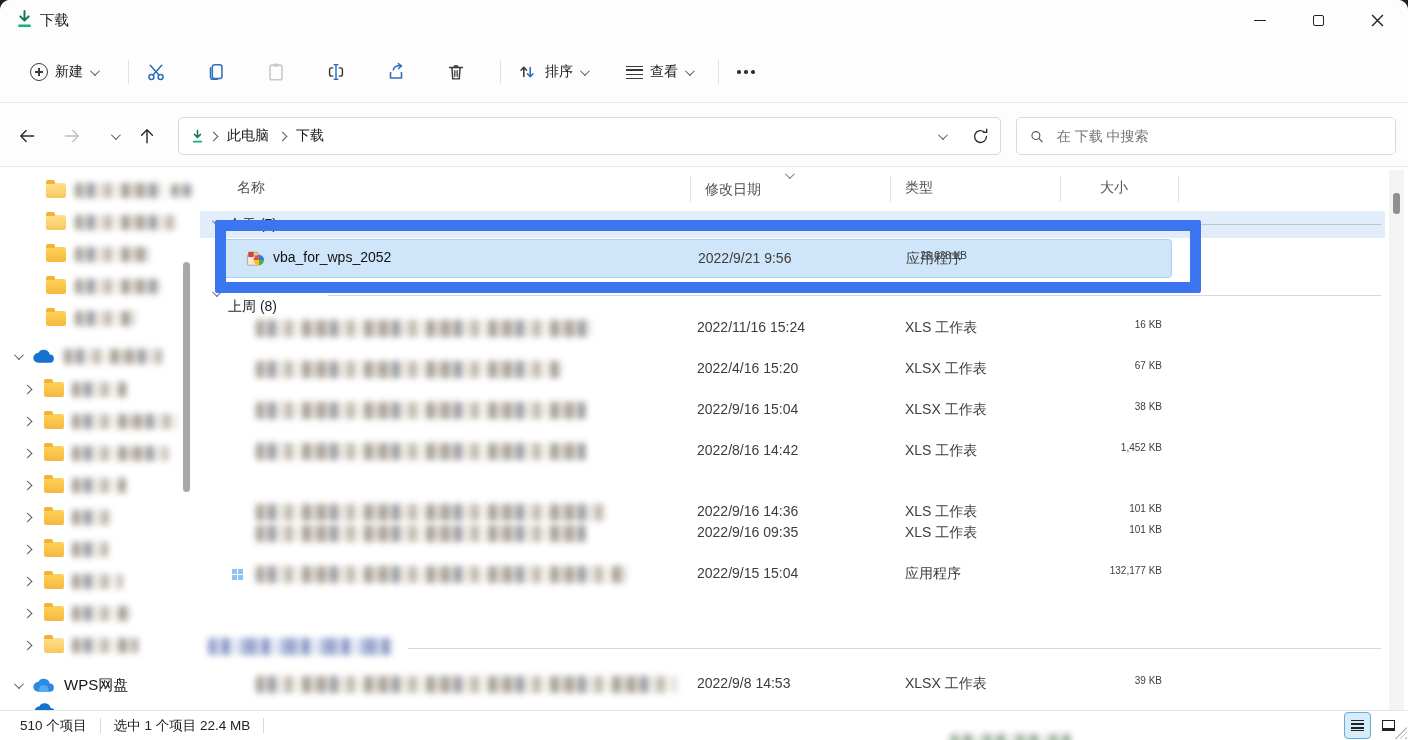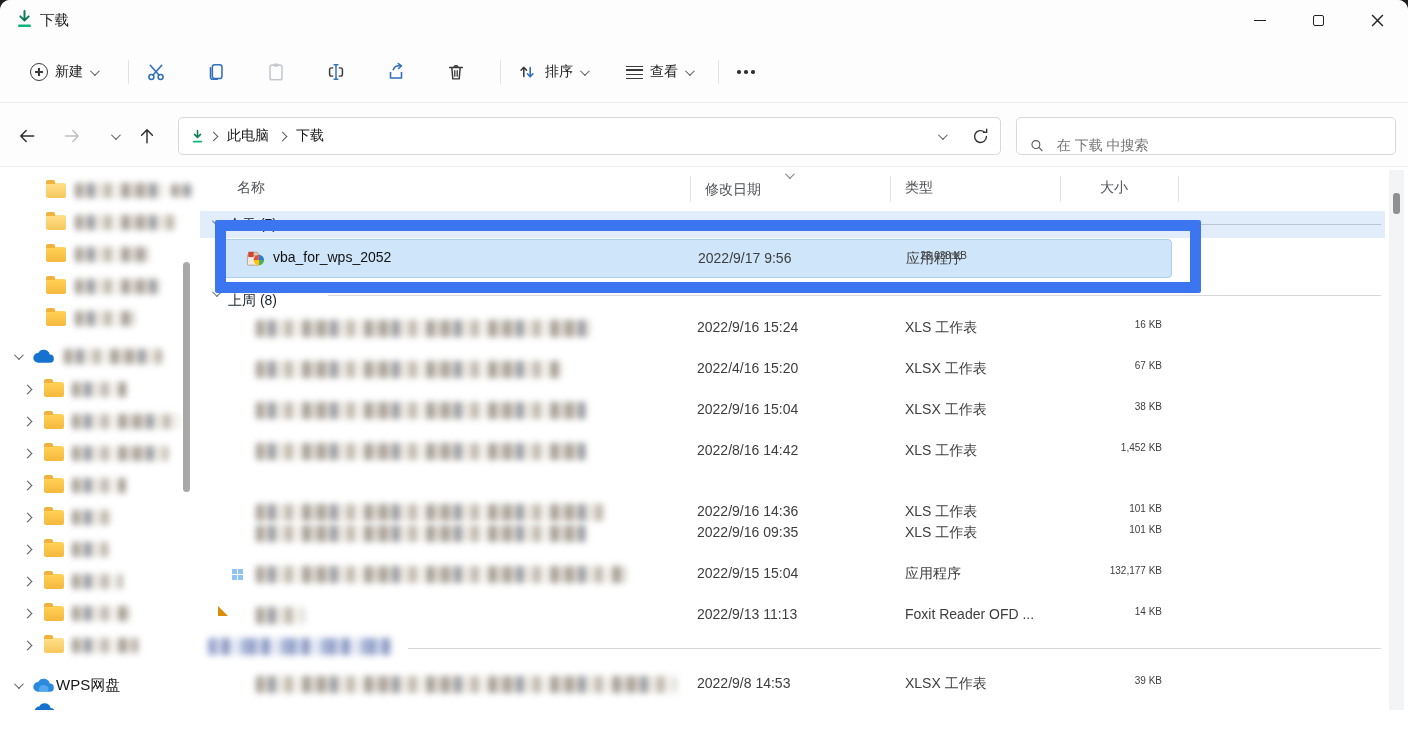--- a/index.html
+++ b/index.html
@@ -37,36 +37,36 @@
   .viewlines:after{content:"";position:absolute;left:0;top:7px;width:100%;height:1.6px;background:#3a3a3a;}
   .dots3{display:flex;gap:3.5px;}
   .dots3 i{width:3.5px;height:3.5px;border-radius:50%;background:#2f2f2f;}
 
   
   .addressrow{position:absolute;left:0;top:104px;width:100%;height:63px;background:#fdfdfe;border-bottom:1px solid #ececec;}
   .navbtn{position:absolute;top:14px;width:36px;height:36px;display:flex;align-items:center;justify-content:center;border-radius:5px;}
   .crumbbox{position:absolute;left:178px;top:13px;width:823px;height:38px;border:1px solid #d9d9d9;border-radius:5px;background:#fff;display:flex;align-items:center;padding:0 10px;}
   .crumb{font-size:14px;color:#191919;padding:3px 6px;border-radius:3px;}
   .crumbsep{margin:0 4px;}
-  .searchbox{position:absolute;left:1016px;top:13px;width:380px;height:38px;border:1px solid #d9d9d9;border-radius:5px;background:#fff;display:flex;align-items:flex-end;padding:0 12px;gap:10px;}
+  .searchbox{position:absolute;left:1016px;top:13px;width:380px;height:38px;border:1px solid #d9d9d9;border-radius:5px;background:#fff;display:flex;align-items:center;padding:0 12px;gap:10px;}
   .searchbox input{border:none;outline:none;font-size:14px;color:#333;width:100%;background:transparent;font-family:inherit;}
   .searchbox input::placeholder{color:#767676;opacity:1;}
 
   
   .sidebar{position:absolute;left:0;top:168px;width:200px;height:542px;background:#fff;overflow:hidden;}
   .snode{position:absolute;height:32px;display:flex;align-items:center;}
   .folder{width:20px;height:15px;background:linear-gradient(#ffd257,#f5b83d);border-radius:2px;position:relative;flex:none;}
   .folder:before{content:"";position:absolute;left:0;top:-3px;width:9px;height:4px;background:#f0b23a;border-radius:2px 2px 0 0;}
   .folder.lite{background:linear-gradient(#ffe08a,#f8c75e);}
   .pxl{filter:blur(3px);opacity:.8;border-radius:2px;
     background:repeating-linear-gradient(90deg,#8d8478 0 7px,#d6cfc6 7px 13px,#6f7480 13px 19px,#e4dfd7 19px 30px,#a39a8b 30px 36px,#efece6 36px 47px,#7e7668 47px 53px,#cfc9c0 53px 62px);}
   .pxl.blu{background:repeating-linear-gradient(90deg,#7f8dc0 0 8px,#c3cde8 8px 15px,#5e6fa8 15px 21px,#dde3f2 21px 33px,#93a1cc 33px 40px);}
   .pxl.grn{background:repeating-linear-gradient(90deg,#8aa58b 0 8px,#d3ddd0 8px 15px,#6c8570 15px 21px,#e4eae1 21px 33px);}
   .sbar-thumb{position:absolute;left:183px;top:94px;width:7px;height:230px;background:#a8a8a8;border-radius:4px;}
-  .wps-label{font-size:15px;color:#161616;}
+  .wps-label{font-size:15px;color:#161616;margin-left:8px;}
 
   
   .content{position:absolute;left:200px;top:168px;width:1188px;height:542px;background:#fff;}
   .colhead{position:absolute;top:0;left:0;width:100%;height:56px;font-size:14px;color:#4f5357;}
   .colsep{position:absolute;top:8px;width:1px;height:26px;background:#e3e3e3;}
   .groupband{position:absolute;left:0;width:1185px;height:27px;}
   .grouplabel{font-size:14px;color:#17202a;}
   .grule{position:absolute;height:1px;background:#d0d5da;}
   .row{position:absolute;left:0;width:1185px;height:41px;}
   .cell-date{position:absolute;left:497px;top:11px;font-size:14px;color:#3d3d3d;}
@@ -365,37 +365,37 @@
         <rect x="2.5" y="8" width="13" height="10" rx="1" fill="#efeae2" stroke="#b7a489" stroke-width="1"></rect>
         <path d="M2.5 8 L5 4.5 H13 L15.5 8 Z" fill="#dcc9a8" stroke="#b7a489" stroke-width="1"></path>
         <rect x="3.5" y="4" width="5.5" height="5.5" fill="#d2462f"></rect>
         <circle cx="14.5" cy="12.5" r="5.5" fill="#f5f5f5"></circle>
         <path d="M14.5 12.5 L14.5 7 A5.5 5.5 0 0 1 20 12.5 Z" fill="#2b7cd3"></path>
         <path d="M14.5 12.5 L20 12.5 A5.5 5.5 0 0 1 14.5 18 Z" fill="#4caf50"></path>
         <path d="M14.5 12.5 L14.5 18 A5.5 5.5 0 0 1 9 12.5 Z" fill="#ffc107"></path>
         <path d="M14.5 12.5 L9 12.5 A5.5 5.5 0 0 1 14.5 7 Z" fill="#e34f3d"></path>
       </svg>
       <span class="sname">vba_for_wps_2052</span>
-      <span class="cell-date">2022/9/17 9:56</span>
+      <span class="cell-date">2022/9/21 9:56</span>
       <span class="cell-type">应用程序</span>
       <span class="cell-size">23,038 KB</span>
     </div>
 
     <div class="annobox"></div>
 
     <div class="groupband" style="top:112px">
       <span class="chev down abs" style="left:12px;top:10px;border-color:#5f6b7a"></span>
-      <span class="grouplabel abs" style="left:28px;top:12px">上周 (8)</span>
+      <span class="grouplabel abs" style="left:28px;top:18px">上周 (8)</span>
       <span class="grule" style="left:128px;right:4px;top:15px;background:#d7d7d7"></span>
     </div>
 
     <div class="row" style="top:140px">
       <span class="fico ic-excel"></span>
       <span class="nameblur pxl" style="width:335px"></span>
-      <span class="cell-date">2022/9/16 15:24</span>
+      <span class="cell-date">2022/11/16 15:24</span>
       <span class="cell-type">XLS 工作表</span>
       <span class="cell-size">16 KB</span>
     </div>
     <div class="row" style="top:181px">
       <span class="fico ic-excel"></span>
       <span class="nameblur pxl" style="width:305px"></span>
       <span class="cell-date">2022/4/16 15:20</span>
       <span class="cell-type">XLSX 工作表</span>
       <span class="cell-size">67 KB</span>
     </div>
@@ -427,40 +427,47 @@
       <span class="cell-type">XLS 工作表</span>
       <span class="cell-size">101 KB</span>
     </div>
     <div class="row" style="top:386px">
       <span class="fico ic-app"></span>
       <span class="nameblur pxl" style="width:370px"></span>
       <span class="cell-date">2022/9/15 15:04</span>
       <span class="cell-type">应用程序</span>
       <span class="cell-size">132,177 KB</span>
     </div>
-    <div class="row" style="top:427px">
-      <span class="fico ic-foxit"></span>
-      <span class="nameblur pxl" style="width:48px"></span>
-      <span class="cell-date">2022/9/13 11:13</span>
-      <span class="cell-type">Foxit Reader OFD ...</span>
-      <span class="cell-size">14 KB</span>
-    </div>
 
     <div class="groupband" style="top:468px">
       <span class="pxl blu abs" style="left:8px;top:2px;width:185px;height:17px"></span>
       <span class="grule" style="left:208px;right:4px;top:12px;background:#d7d7d7"></span>
     </div>
 
     <div class="row" style="top:496px">
       <span class="fico ic-excel"></span>
       <span class="nameblur pxl" style="width:420px"></span>
       <span class="cell-date">2022/9/8 14:53</span>
       <span class="cell-type">XLSX 工作表</span>
       <span class="cell-size">39 KB</span>
     </div>
   </div>
 
   <div class="vtrack">
     <div class="vthumb"></div>
   </div>
 
+  <div class="statusbar">
+    <span>510 个项目</span>
+    <span class="sdiv"></span>
+    <span>选中 1 个项目 22.4 MB</span>
+    <span class="sdiv"></span>
+    <span class="pxl grn abs" style="left:950px;top:23px;width:120px;height:12px"></span>
+    <div class="viewtoggle active" style="left:1344px">
+      <span class="vt-lines"></span>
+    </div>
+    <div class="viewtoggle" style="left:1375px">
+      <span class="vt-thumbview"></span>
+    </div>
+    <span class="grip"></span>
+  </div>
 
 </div>
 
 </body></html>

